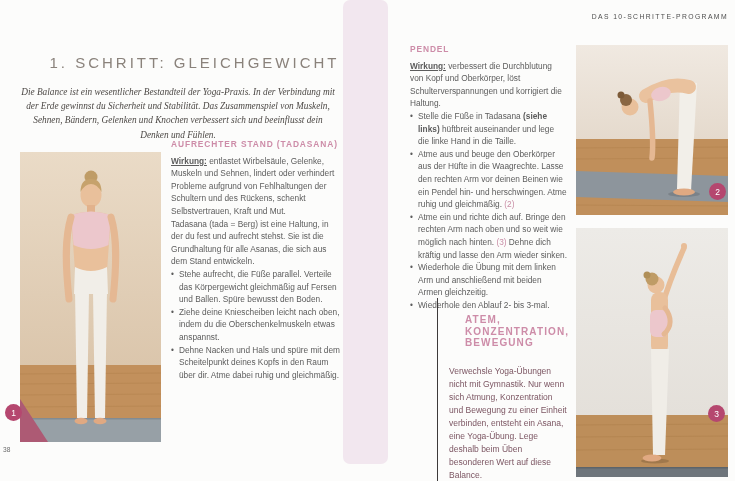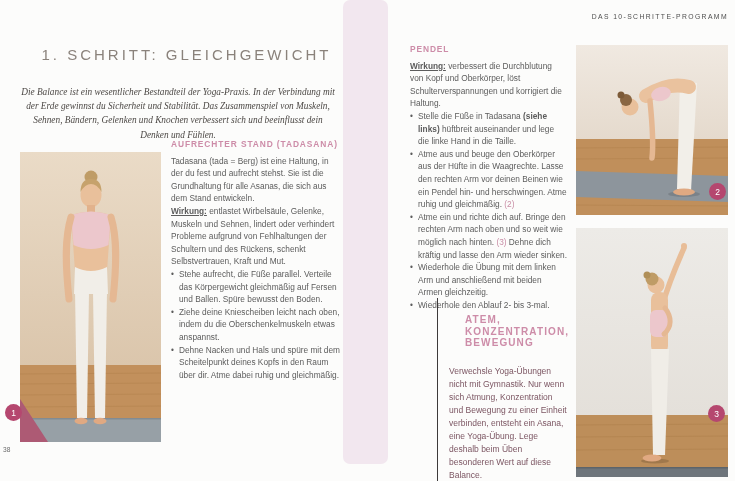--- a/index.html
+++ b/index.html
@@ -2,21 +2,21 @@
 <html><head>
 <meta charset="utf-8">
 <style>
   html,body{margin:0;padding:0;background:#ffffff;}
   .spread{position:relative;width:735px;height:481px;background:#fcfcfb;overflow:hidden;
           font-family:"Liberation Sans",sans-serif;}
   .band{position:absolute;left:343px;top:0;width:45px;height:464px;background:#f2e7ef;
         border-radius:7px;}
   
   .chapter-title{position:absolute;left:0;top:46px;width:373px;text-align:center;
-        font-size:15px;letter-spacing:3px;color:#8a827b;font-weight:normal;margin:0;}
+        font-size:15px;letter-spacing:3px;color:#8a827b;font-weight:normal;margin:8px;}
   .intro{position:absolute;left:8px;top:73px;width:316px;text-align:center;
         font-family:"Liberation Serif",serif;font-style:italic;font-size:9.3px;
         line-height:14.2px;color:#4c4845;margin:12px;}
   .col{font-size:8.3px;line-height:12.6px;color:#5c5c5c;}
   .col-left{position:absolute;left:171px;top:138px;width:171px;}
   .col-right{position:absolute;left:410px;top:43px;width:157px;}
   .sec-heading{font-size:8.4px;font-weight:bold;letter-spacing:0.9px;color:#cd8ca8;
         margin:0 0 4px 0;}
   .col p{margin:0;}
   .col ul{list-style:none;margin:0;padding:0;}
@@ -92,22 +92,22 @@
         <polygon points="55,138 69,140 67,266 57,266" fill="#f1eee8"></polygon>
         <polygon points="73,140 87,138 85,266 75,266" fill="#f1eee8"></polygon>
         <ellipse cx="61" cy="269" rx="6.5" ry="3.2" fill="#e0a982"></ellipse>
         <ellipse cx="80" cy="269" rx="6.5" ry="3.2" fill="#e0a982"></ellipse>
       </g>
     </svg>
   </div>
 
   <div class="col col-left">
     <h2 class="sec-heading">AUFRECHTER STAND (TADASANA)</h2>
+    <p><span class="wlabel">Wirkung:</span><span> entlastet Wirbelsäule, Gelenke, Muskeln und Sehnen, lindert oder verhindert Probleme aufgrund von Fehlhaltungen der Schultern und des Rückens, schenkt Selbstvertrauen, Kraft und Mut.</span></p>
     <p><span>Tadasana (tada = Berg) ist eine Haltung, in der du fest und aufrecht stehst. Sie ist die Grundhaltung für alle Asanas, die sich aus dem Stand entwickeln.</span></p>
-    <p><span class="wlabel">Wirkung:</span><span> entlastet Wirbelsäule, Gelenke, Muskeln und Sehnen, lindert oder verhindert Probleme aufgrund von Fehlhaltungen der Schultern und des Rückens, schenkt Selbstvertrauen, Kraft und Mut.</span></p>
     <ul>
       <li><span>Stehe aufrecht, die Füße parallel. Verteile das Körpergewicht gleichmäßig auf Fersen und Ballen. Spüre bewusst den Boden.</span></li>
       <li><span>Ziehe deine Kniescheiben leicht nach oben, indem du die Oberschenkelmuskeln etwas anspannst.</span></li>
       <li><span>Dehne Nacken und Hals und spüre mit dem Scheitelpunkt deines Kopfs in den Raum über dir. Atme dabei ruhig und gleichmäßig.</span></li>
     </ul>
   </div>
 
   <div class="col col-right">
     <h2 class="sec-heading">PENDEL</h2>
     <p><span class="wlabel">Wirkung:</span><span> verbessert die Durchblutung von Kopf und Oberkörper, löst Schulterverspannungen und korrigiert die Haltung.</span></p>

